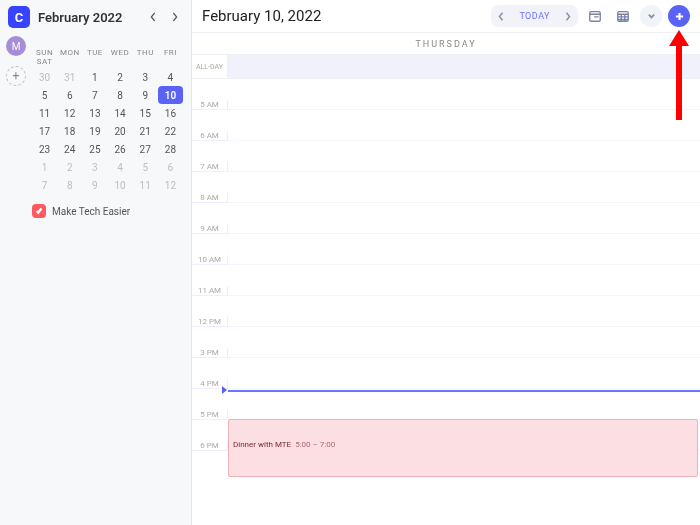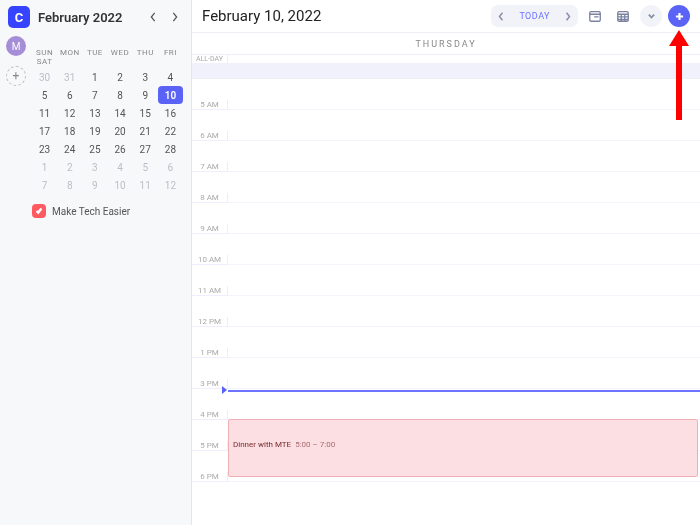--- a/index.html
+++ b/index.html
@@ -34,21 +34,21 @@
   .pill span { font-size: 9px; color: #6b73ff; padding: 0 8px; cursor: pointer; letter-spacing: .5px; }
   .pill .pchev { width: 20px; display: flex; align-items: center; justify-content: center; cursor: pointer; }
   .pill .pchev svg { width: 6px; height: 9px; stroke: #8890aa; fill: none; stroke-width: 2; }
   .tb-ico { width: 22px; height: 22px; margin-left: 6px; display: flex; align-items: center; justify-content: center; cursor: pointer; color: #7a82a0; }
   .tb-ico svg { width: 14px; height: 14px; stroke: currentColor; fill: none; stroke-width: 1.5; }
   .circ { width: 22px; height: 22px; border-radius: 50%; background: #f1f3f8; margin-left: 6px; display: flex; align-items: center; justify-content: center; cursor: pointer; }
   .circ svg { width: 9px; height: 9px; stroke: #8890aa; fill: none; stroke-width: 2; }
   .circ.add { background: #5a63f5; }
   .circ.add svg { stroke: #fff; stroke-width: 2.4; }
   .dayhead { height: 22px; display: flex; align-items: center; justify-content: center; font-size: 9px; color: #888; letter-spacing: 2px; border-bottom: 1px solid #eceff3; }
-  .allday { height: 24px; display: flex; border-bottom: 1px solid #eceff3; flex-direction: column; }
+  .allday { height: 24px; display: flex; border-bottom: 1px solid #eceff3; }
   .gutter { width: 36px; display: flex; align-items: center; justify-content: center; font-size: 7px; color: #aaa; flex-shrink: 0; border-right: 1px solid #eceff3; }
   .allday .slot { flex: 1; background: #f0f1fb; }
   .timegrid { flex: 1; overflow: hidden; position: relative; }
   .hour-row { display: flex; height: 31px; border-bottom: 1px solid #eef; align-items: flex-end; }
   .hour-row .gutter { border-right: 1px solid #eceff3; font-size: 8px; color: #aaa; }
   .hour-row .cell { flex: 1; position: relative; }
   .hour-row .cell::after { content: ''; position: absolute; left: 0; right: 0; top: 50%; border-top: 1px solid #f3f5fb; }
   .now-line { position: absolute; left: 36px; right: 0; top: 311px; border-top: 2px solid #6b73ff; }
   .arrow-left { position: absolute; left: 30px; top: 307px; width: 0; height: 0; border-top: 4px solid transparent; border-bottom: 4px solid transparent; border-left: 5px solid #5a63f5; }
   .event { position: absolute; left: 36px; right: 2px; top: 340px; height: 58px; background: #fcdfe2; border: 1px solid #f2b0b6; border-radius: 2px; padding: 12px 4px; }
@@ -226,24 +226,20 @@
         </div>
         <div class="hour-row">
           <div class="gutter">11 AM</div>
           <div class="cell"></div>
         </div>
         <div class="hour-row">
           <div class="gutter">12 PM</div>
           <div class="cell"></div>
         </div>
         <div class="hour-row">
-          <div class="gutter">1 PM</div>
-          <div class="cell"></div>
-        </div>
-        <div class="hour-row">
           <div class="gutter">3 PM</div>
           <div class="cell"></div>
         </div>
         <div class="hour-row">
           <div class="gutter">4 PM</div>
           <div class="cell"></div>
         </div>
         <div class="hour-row">
           <div class="gutter">5 PM</div>
           <div class="cell"></div>

